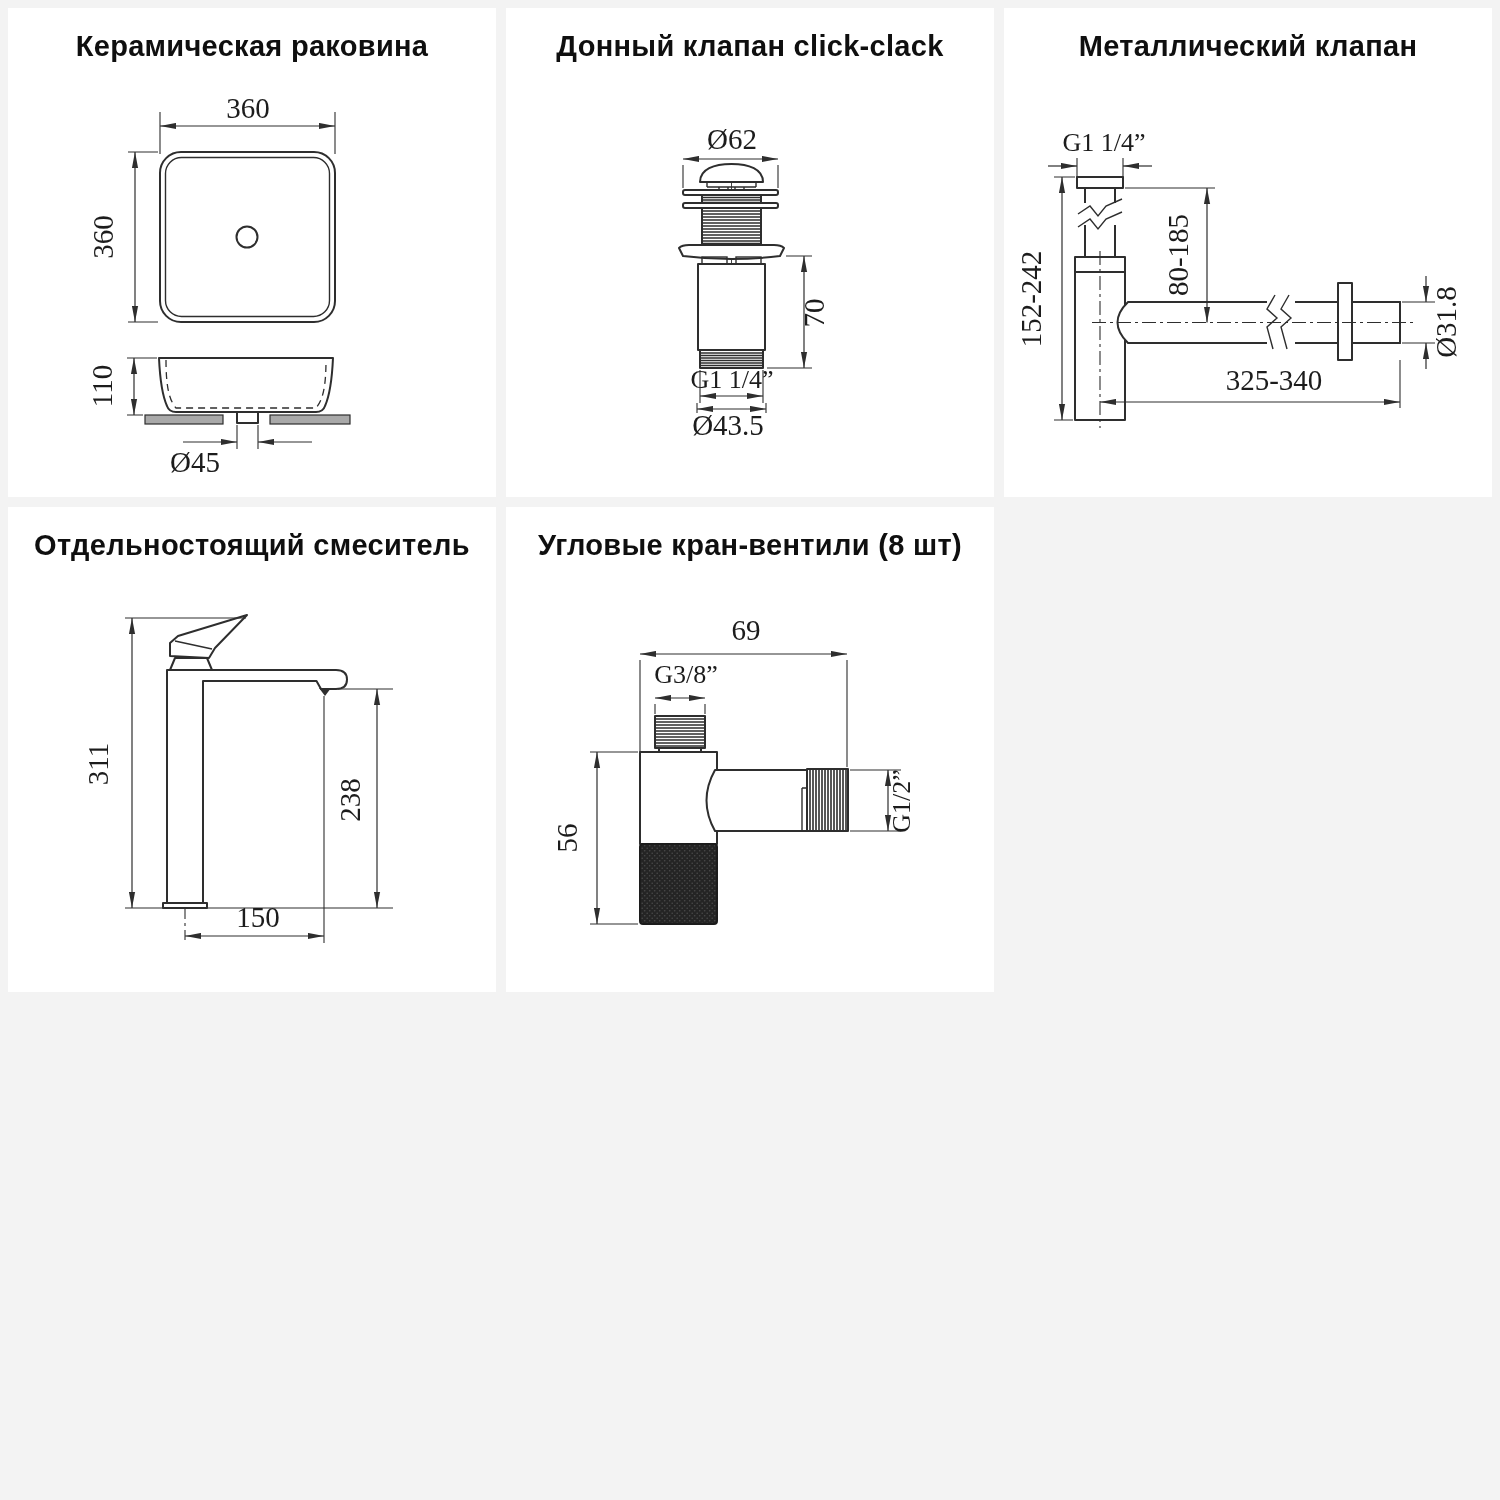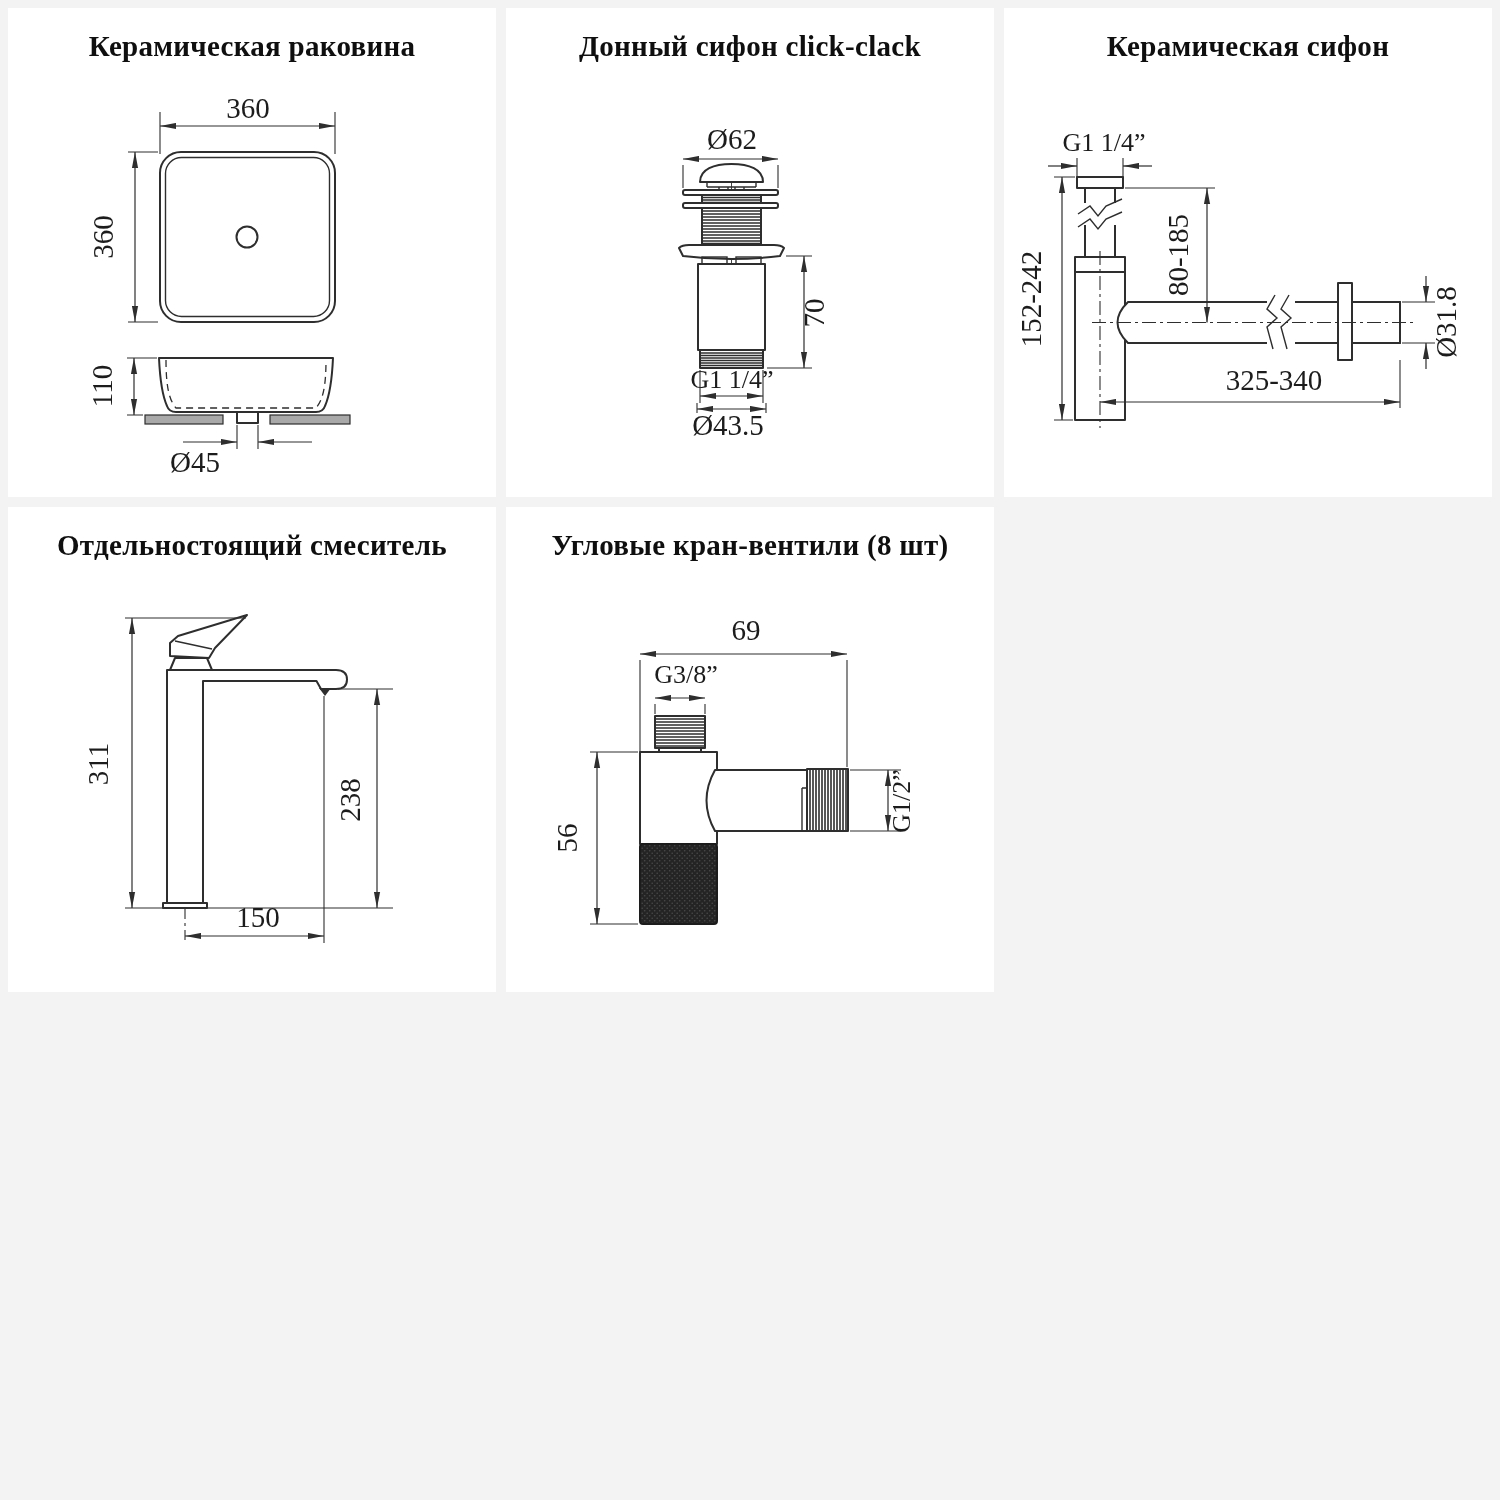--- a/index.html
+++ b/index.html
@@ -5,21 +5,21 @@
   html,body{margin:0;padding:0;}
   body{width:1500px;height:1500px;background:#f3f3f3;font-family:"Liberation Sans",sans-serif;}
   .sheet{position:relative;width:1500px;height:1500px;background:#f3f3f3;overflow:hidden;}
   .panel{position:absolute;background:#ffffff;}
   #panel-sink{left:8px;top:8px;width:488px;height:489px;}
   #panel-drain-valve{left:506px;top:8px;width:488px;height:489px;}
   #panel-siphon{left:1004px;top:8px;width:488px;height:489px;}
   #panel-mixer{left:8px;top:507px;width:488px;height:485px;}
   #panel-angle-valve{left:506px;top:507px;width:488px;height:485px;}
   .panel-title{position:absolute;top:22px;left:6px;right:6px;text-align:center;
-    font-weight:700;font-size:29px;color:#0f0f0f;letter-spacing:.3px;font-family:Liberation Serif, serif;}
+    font-weight:700;font-size:29px;color:#0f0f0f;letter-spacing:.3px;}
   svg.drawing{position:absolute;left:0;top:0;}
   .outline{stroke:#2e2e2e;stroke-width:2;fill:none;stroke-linecap:round;stroke-linejoin:round;}
   .outline.fw{fill:#ffffff;}
   .thin{stroke:#2e2e2e;stroke-width:1.4;fill:none;}
   .hatch{stroke:#2e2e2e;stroke-width:1.6;fill:none;}
   .dimline{stroke:#2e2e2e;stroke-width:1.2;fill:none;}
   .ext{stroke:#2e2e2e;stroke-width:1.1;fill:none;}
   .cl{stroke:#2e2e2e;stroke-width:1.1;fill:none;stroke-dasharray:14 4 3 4;}
   .dashedln{stroke:#2e2e2e;stroke-width:1.3;fill:none;stroke-dasharray:7 5;}
   .dim{font-family:"Liberation Serif",serif;font-size:29px;fill:#1c1c1c;}
@@ -124,21 +124,21 @@
         <path class="ext" d="M194,362 V395 M257,362 V395"></path>
         <path class="dimline" d="M194,388 H257" marker-start="url(#ar2)" marker-end="url(#ar2)"></path>
       </g>
 
       <g>
         <path class="ext" d="M191,395 V405 M260,395 V405"></path>
         <path class="dimline" d="M191,401 H260" marker-start="url(#ar2)" marker-end="url(#ar2)"></path>
         <text class="dim" x="222" y="427" text-anchor="middle">Ø43.5</text>
       </g>
     </svg>
-    <div class="panel-title">Донный сифон click-clack</div>
+    <div class="panel-title">Донный клапан click-clack</div>
   </div>
 
   <div class="panel" id="panel-siphon">
     <svg class="drawing" width="488" height="489" viewBox="0 0 488 489">
       <defs>
         <marker id="ar3" markerWidth="16" markerHeight="7" refX="16" refY="3.5" orient="auto-start-reverse" markerUnits="userSpaceOnUse">
           <path d="M16,3.5 L0,0.4 L0,6.6 Z" fill="#2e2e2e"></path>
         </marker>
       </defs>
 
@@ -185,21 +185,21 @@
         <path class="dimline" d="M422,361 V335" marker-end="url(#ar3)"></path>
         <text class="dim" transform="translate(452,314) rotate(-90)" text-anchor="middle">Ø31.8</text>
       </g>
 
       <g>
         <path class="ext" d="M396,352 V400"></path>
         <path class="dimline" d="M96,394 H396" marker-start="url(#ar3)" marker-end="url(#ar3)"></path>
         <text class="dim" x="270" y="382" text-anchor="middle">325-340</text>
       </g>
     </svg>
-    <div class="panel-title">Керамическая сифон</div>
+    <div class="panel-title">Металлический клапан</div>
   </div>
 
   <div class="panel" id="panel-mixer">
     <svg class="drawing" width="488" height="485" viewBox="0 0 488 485">
       <defs>
         <marker id="ar4" markerWidth="16" markerHeight="7" refX="16" refY="3.5" orient="auto-start-reverse" markerUnits="userSpaceOnUse">
           <path d="M16,3.5 L0,0.4 L0,6.6 Z" fill="#2e2e2e"></path>
         </marker>
       </defs>
 

